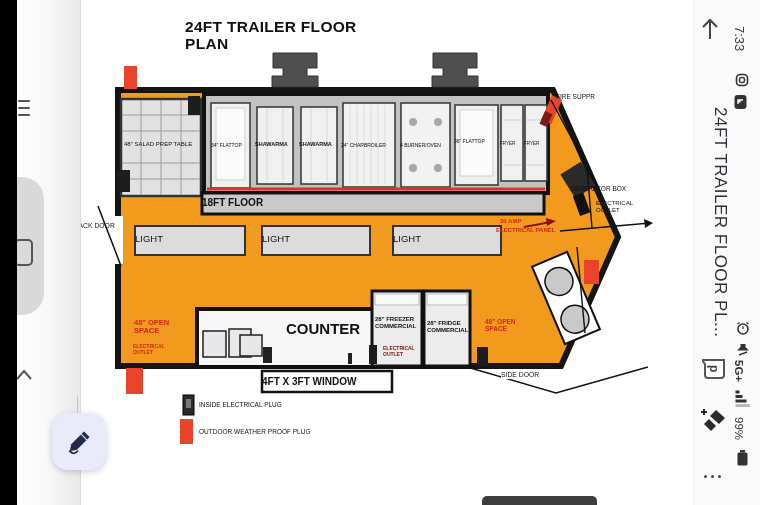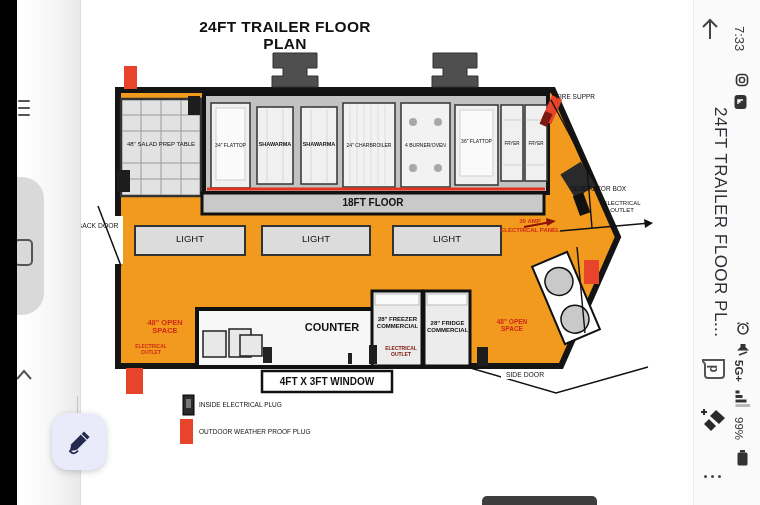--- a/index.html
+++ b/index.html
@@ -1,20 +1,20 @@
 <!DOCTYPE html>
 <html><head>
 <meta charset="utf-8">
 <style>
   html,body{margin:0;padding:0;}
   body{width:760px;height:505px;position:relative;overflow:hidden;background:#fff;
        font-family:"Liberation Sans",sans-serif;}
   .abs{position:absolute;}
   #plan-svg{position:absolute;left:0;top:0;z-index:1;}
-  .lbl{position:absolute;z-index:2;color:#111;line-height:1.12;text-align:center;}
+  .lbl{position:absolute;z-index:2;color:#111;line-height:1.12;}
   .red{color:#cf2a17;font-weight:bold;}
   
   #left-black{left:0;top:0;width:17px;height:505px;background:#000;z-index:6;}
   #left-panel{left:17px;top:0;width:63px;height:505px;z-index:5;
       background:linear-gradient(to right,#ffffff 0%,#f7f7f7 55%,#e9e9e9 100%);
       border-right:1px solid #ddd;}
   .hline{position:absolute;left:1px;width:12px;height:2px;background:#555;border-radius:1px;}
   #edge-blob{position:absolute;left:0;top:177px;width:27px;height:138px;background:#d9d9d9;
       border-radius:0 22px 22px 0;}
   #edge-sq{position:absolute;left:-3px;top:239px;width:15px;height:23px;border:2px solid #555;
@@ -174,21 +174,21 @@
 
 <div class="lbl" style="left:202px;top:197px;width:342px;font-size:10px;font-weight:bold;">18FT FLOOR</div>
 
 <div class="lbl" style="left:135px;top:234px;width:110px;font-size:9.5px;">LIGHT</div>
 <div class="lbl" style="left:262px;top:234px;width:108px;font-size:9.5px;">LIGHT</div>
 <div class="lbl" style="left:393px;top:234px;width:108px;font-size:9.5px;">LIGHT</div>
 
 <div class="lbl red" style="left:500px;top:218px;width:60px;font-size:6px;">30 AMP</div>
 <div class="lbl red" style="left:496px;top:227px;width:68px;font-size:6px;">ELECTRICAL PANEL</div>
 
-<div class="lbl" style="left:293px;top:321px;width:78px;font-size:11px;font-weight:bold;">COUNTER</div>
+<div class="lbl" style="left:286px;top:321px;width:78px;font-size:15px;font-weight:bold;">COUNTER</div>
 <div class="lbl" style="left:262px;top:376px;width:130px;font-size:10px;font-weight:bold;">4FT X 3FT WINDOW</div>
 
 <div class="lbl" style="left:375px;top:316px;width:45px;font-size:6px;font-weight:bold;">28" FREEZER COMMERCIAL</div>
 <div class="lbl" style="left:427px;top:320px;width:41px;font-size:6px;font-weight:bold;">28" FRIDGE COMMERCIAL</div>
 
 <div class="lbl red" style="left:134px;top:319px;width:62px;font-size:7.5px;">48" OPEN SPACE</div>
 <div class="lbl red" style="left:485px;top:318px;width:54px;font-size:6.5px;">48" OPEN SPACE</div>
 
 <div class="lbl red" style="left:133px;top:344px;width:36px;font-size:5px;">ELECTRICAL OUTLET</div>
 <div class="lbl" style="left:383px;top:346px;width:36px;font-size:5px;color:#7a1208;font-weight:bold;">ELECTRICAL OUTLET</div>

